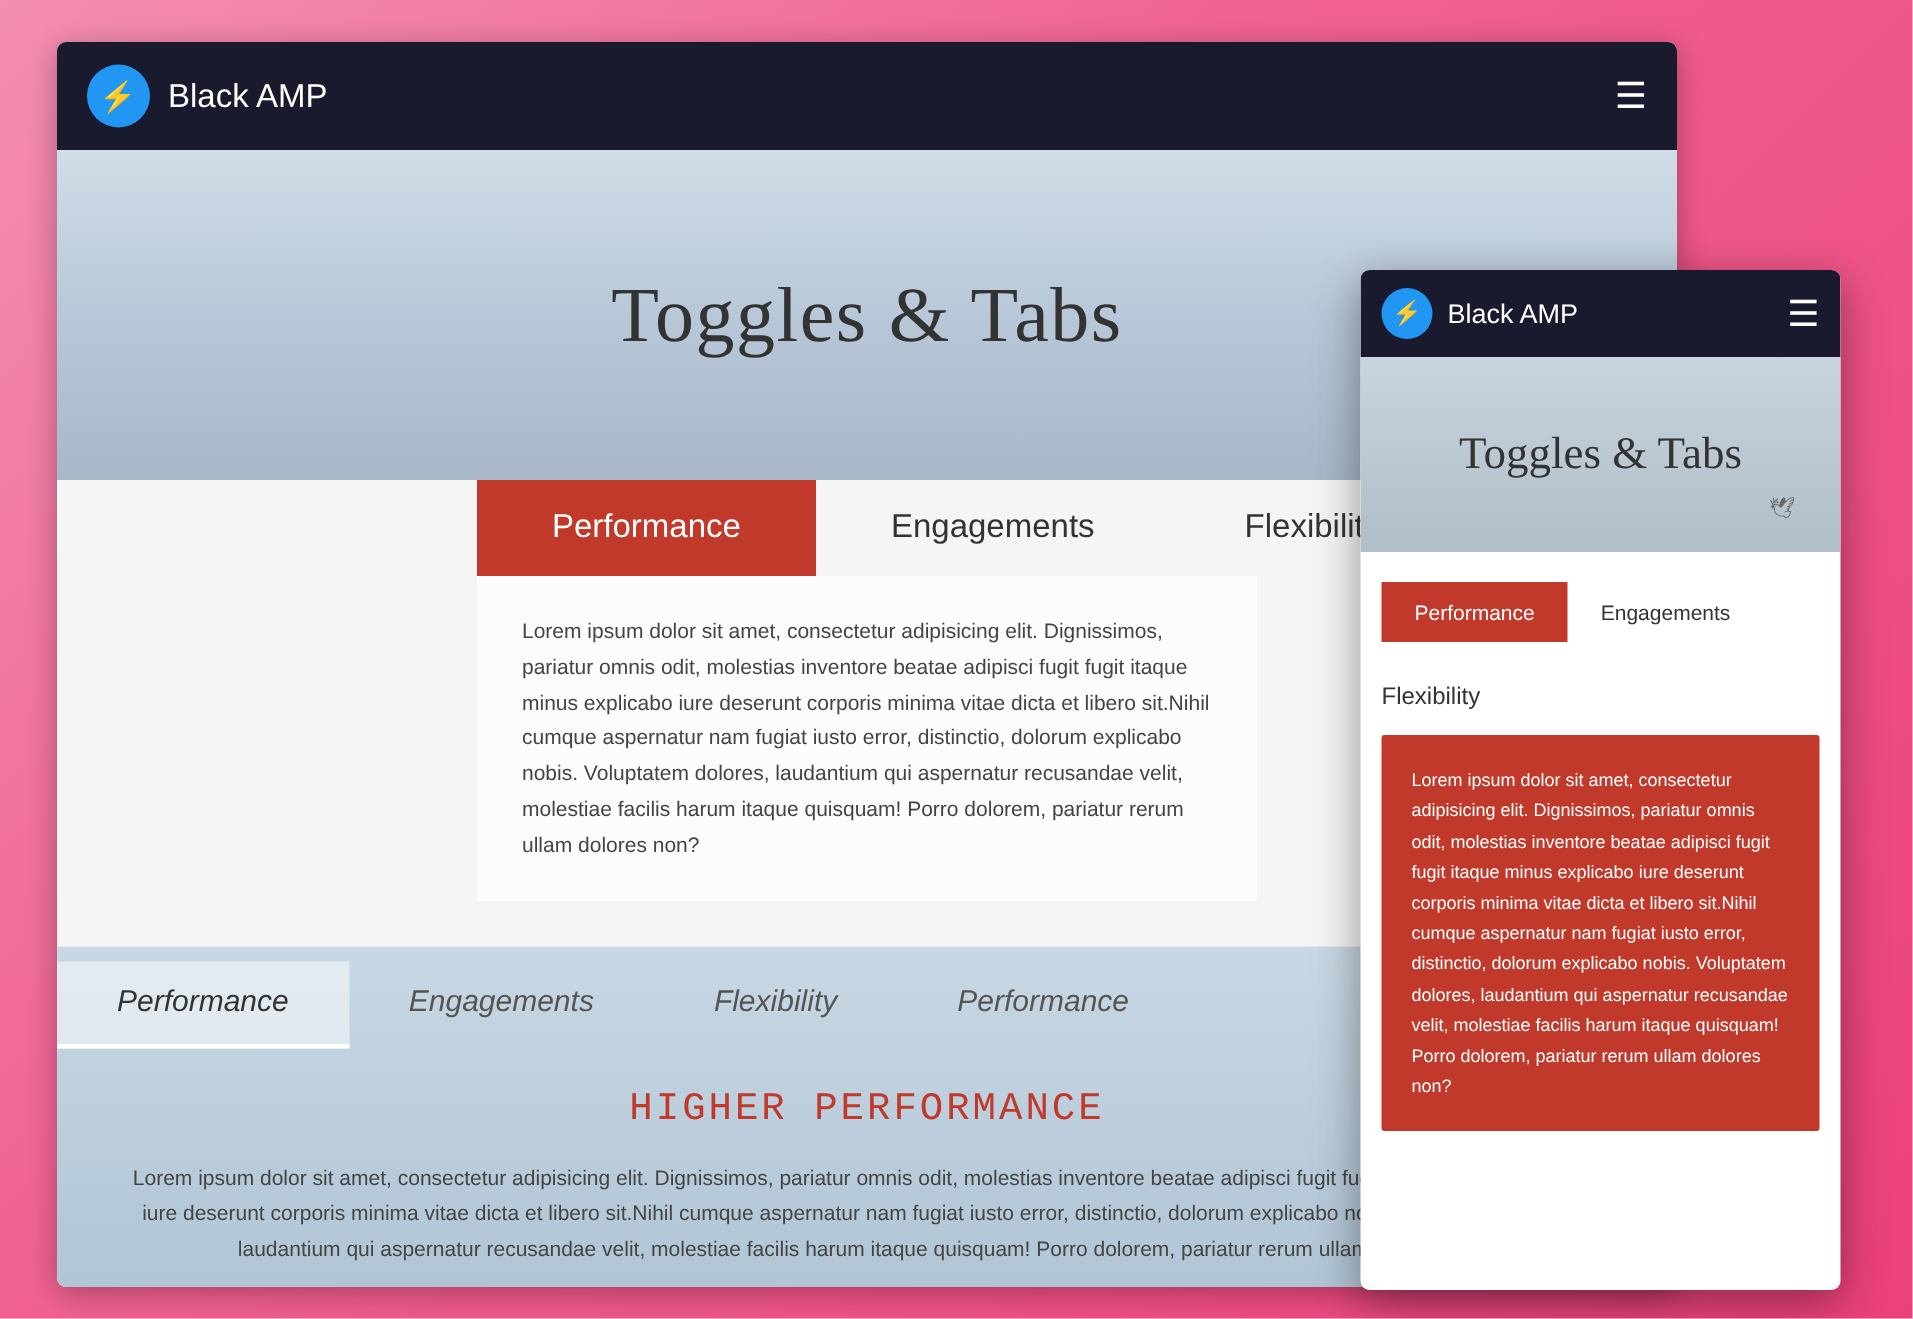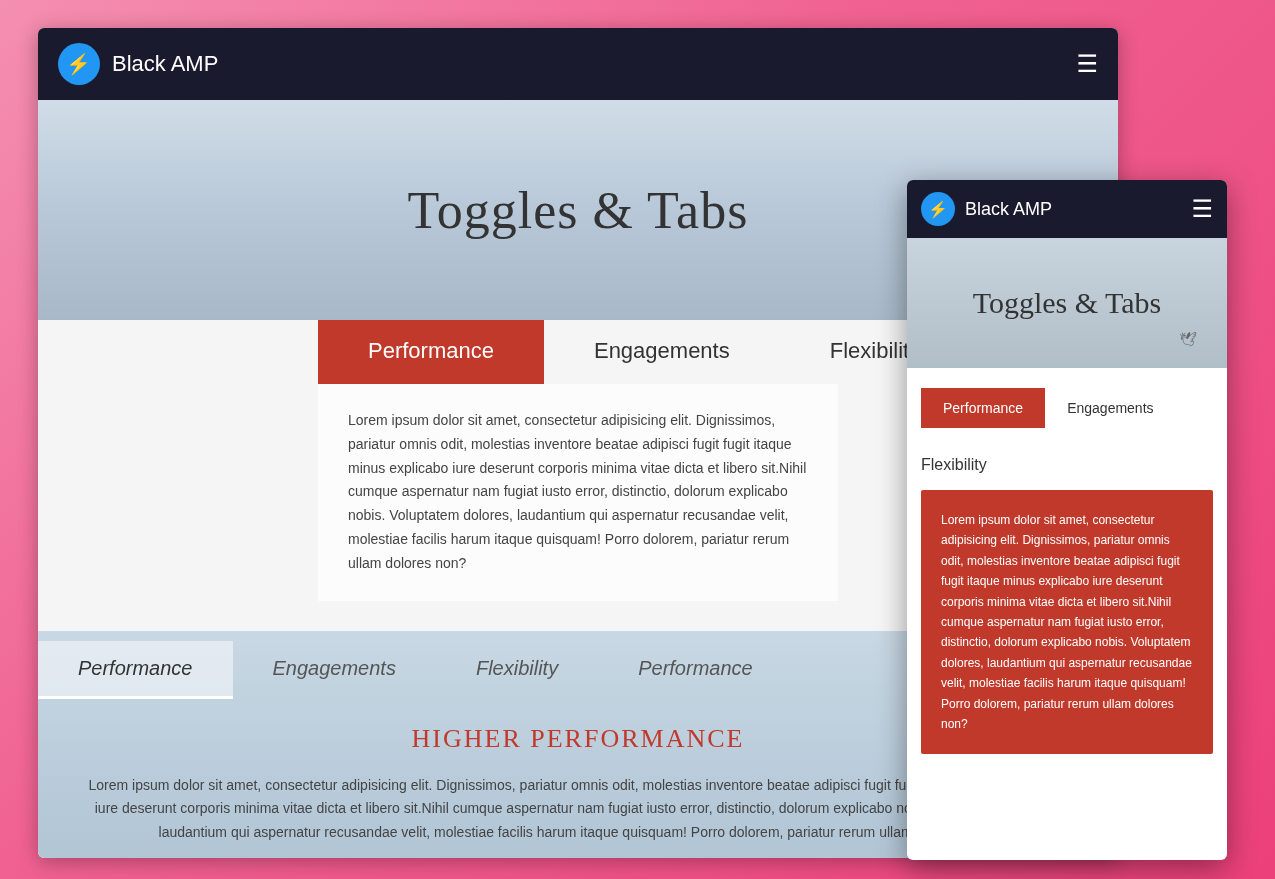--- a/index.html
+++ b/index.html
@@ -152,21 +152,21 @@
     .tab-content-2 {
       padding: 25px 50px;
       text-align: center;
     }
 
     .higher-performance {
       font-size: 26px;
       color: #c0392b;
       letter-spacing: 2px;
       margin-bottom: 20px;
-      font-family: Liberation Serif, serif;
+      font-family: Liberation Mono, monospace;
     }
 
     .tab-content-text-2 {
       font-size: 14px;
       line-height: 1.7;
       color: #444;
       font-family: Arial, sans-serif;
       text-align: center;
     }
 

